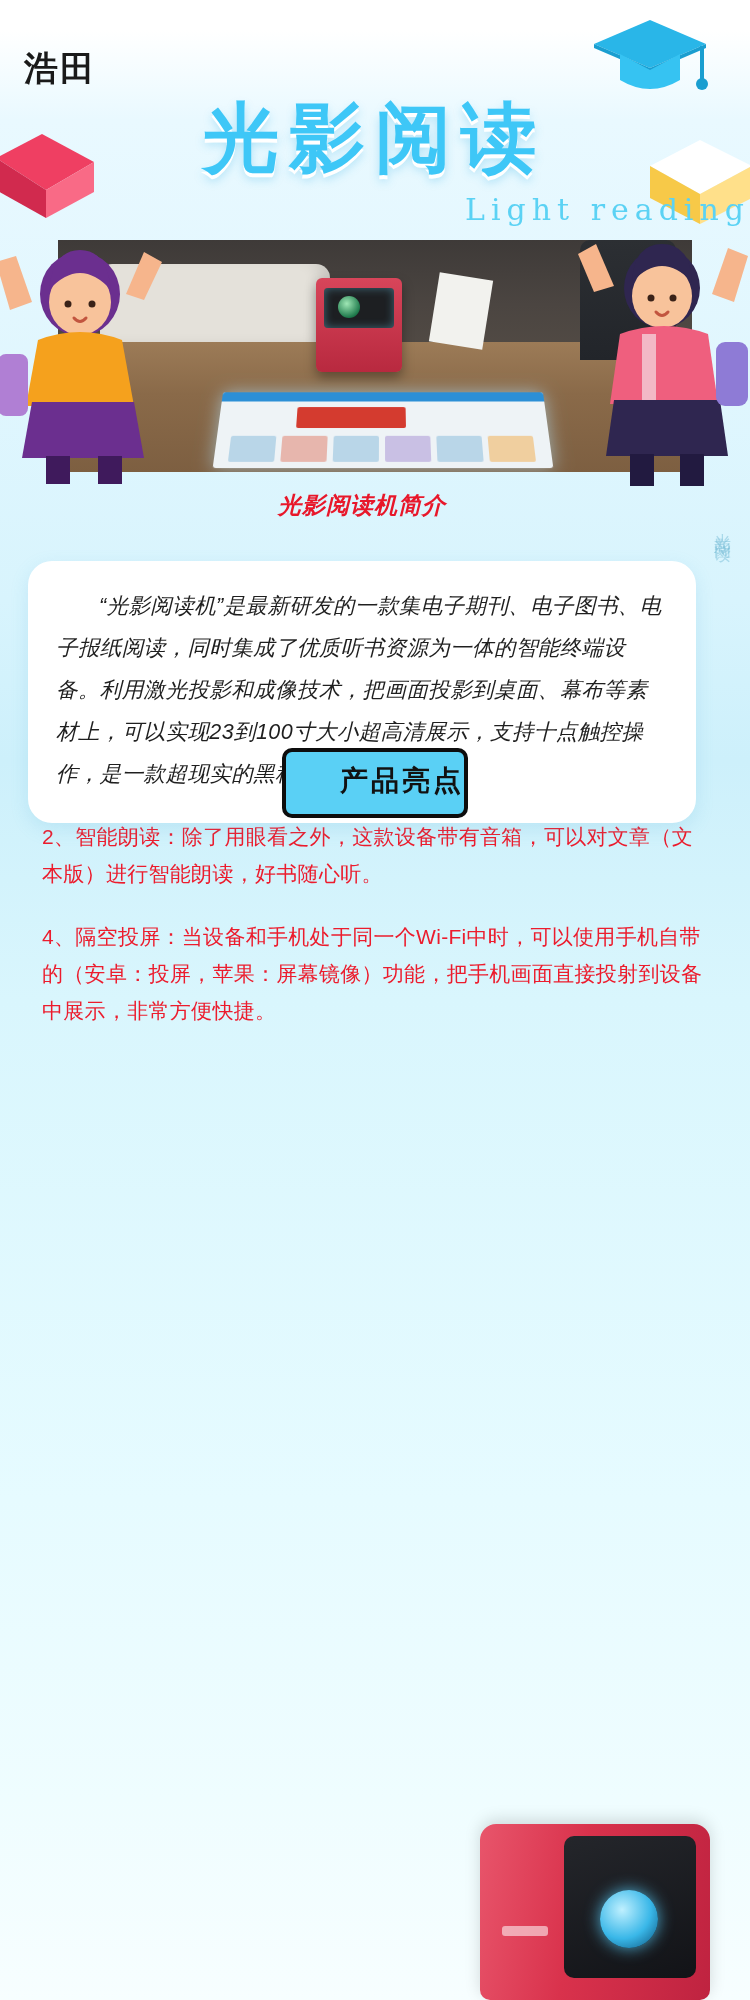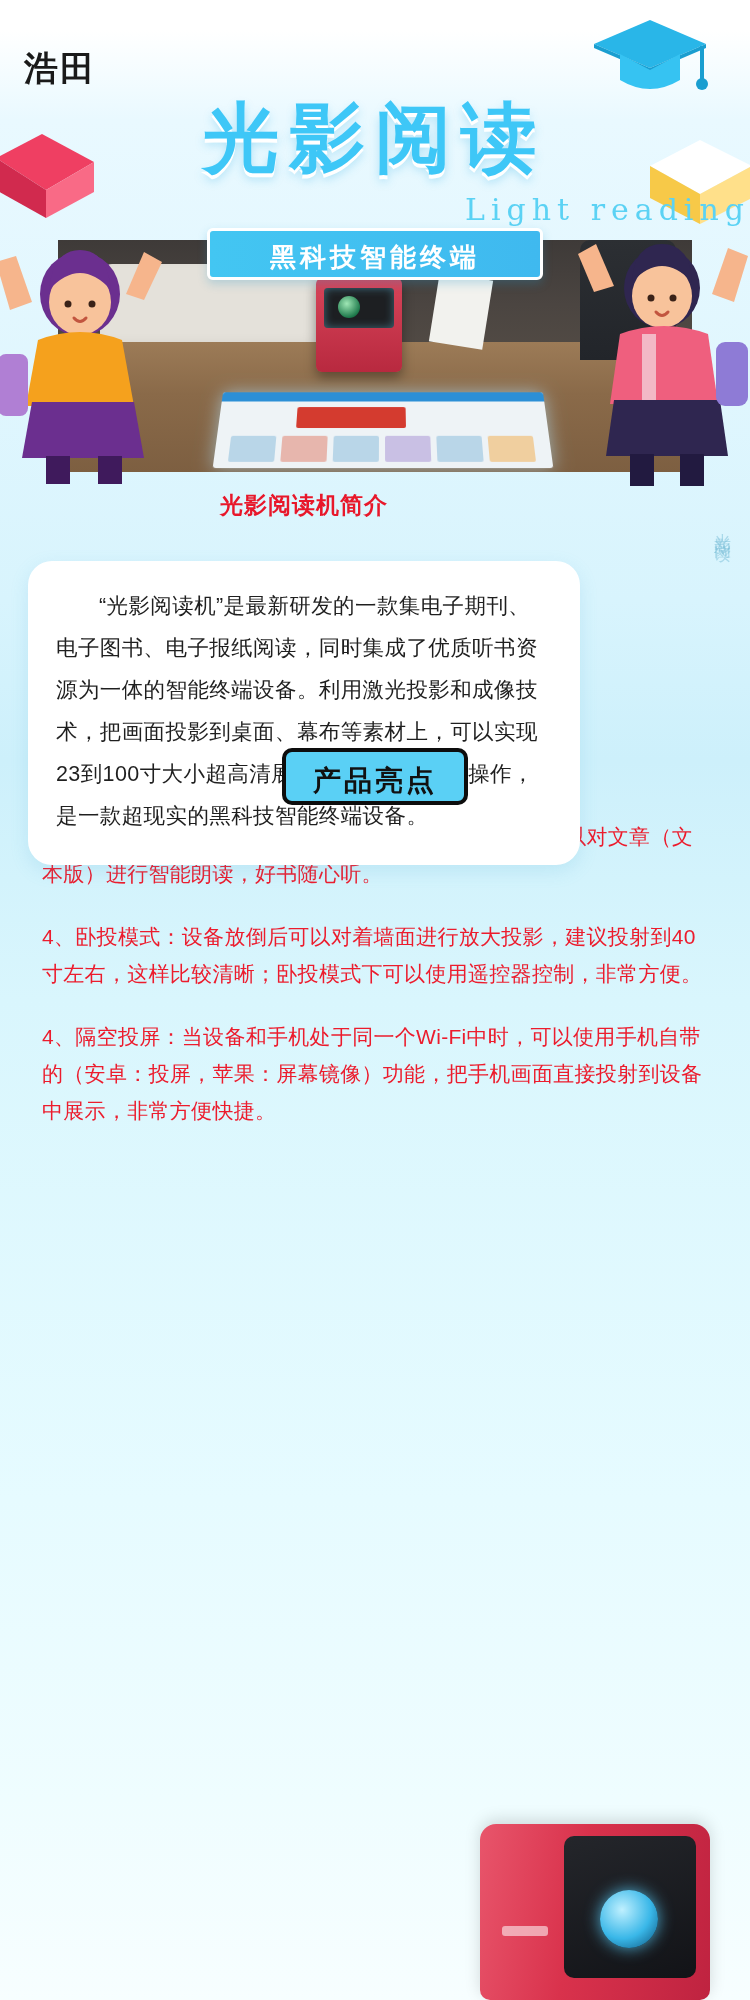--- a/index.html
+++ b/index.html
@@ -171,22 +171,23 @@
   
   .kid { position: absolute; z-index: 20; }
   .kid-left { left: -6px; top: 236px; width: 178px; height: 248px; }
   .kid-right { right: -4px; top: 230px; width: 186px; height: 256px; }
 
   
   .intro-wrap {
     position: absolute;
     top: 490px;
     left: 28px;
-    width: 552px;
+    width: 668px;
     z-index: 25;
+    font-style: italic;
   }
   .intro-title {
     text-align: center;
     font-size: 23px;
     font-weight: bold;
     color: #e8172a;
     margin-bottom: 12px;
     letter-spacing: 1px;
   }
   .intro-card {
@@ -206,23 +207,23 @@
     letter-spacing: 0.4px;
   }
 
   
   .hl-badge {
     position: absolute;
     top: 748px;
     left: 50%;
     transform: translateX(-50%);
     width: 186px;
-    height: 57px;
+    height: 70px;
     line-height: 58px;
-    text-align: center;
+    text-align: right;
     background: #5ad0f5;
     border: 4px solid #0d0d0d;
     border-radius: 10px;
     font-size: 28px;
     font-weight: bold;
     color: #111111;
     letter-spacing: 3px;
     box-sizing: border-box;
     z-index: 26;
   }
@@ -305,21 +306,20 @@
     <polygon points="56,72 56,100 104,74 104,44" fill="#f96a86"></polygon>
   </svg>
   <svg class="deco book-right" viewBox="0 0 110 110">
     <polygon points="4,46 54,20 106,46 54,74" fill="#ffffff"></polygon>
     <polygon points="4,46 4,78 54,104 54,74" fill="#f7c948"></polygon>
     <polygon points="54,74 54,104 106,78 106,46" fill="#ffe08a"></polygon>
   </svg>
 
   <div class="hero-title">光影阅读</div>
   <div class="hero-sub">Light reading</div>
-  <div class="hero-badge">黑科技智能终端</div>
 
   <div class="photo">
     <div class="wall"></div>
     <div class="cushion"></div>
     <div class="desk"></div>
     <div class="person"></div>
     <div class="paper"></div>
     <div class="device">
       <div class="screen"></div>
       <div class="lens"></div>
@@ -377,21 +377,20 @@
     <div class="intro-title">光影阅读机简介</div>
     <div class="intro-card">
       <p>“光影阅读机”是最新研发的一款集电子期刊、电子图书、电子报纸阅读，同时集成了优质听书资源为一体的智能终端设备。利用激光投影和成像技术，把画面投影到桌面、幕布等素材上，可以实现23到100寸大小超高清展示，支持十点触控操作，是一款超现实的黑科技智能终端设备。</p>
     </div>
   </div>
 
   <div class="hl-badge">产品亮点</div>
 
   <div class="hl-list">
     <div class="hl-item">2、智能朗读：除了用眼看之外，这款设备带有音箱，可以对文章（文本版）进行智能朗读，好书随心听。</div>
-    <div class="hl-item">4、卧投模式：设备放倒后可以对着墙面进行放大投影，建议投射到40寸左右，这样比较清晰；卧投模式下可以使用遥控器控制，非常方便。</div>
     <div class="hl-item">4、隔空投屏：当设备和手机处于同一个Wi-Fi中时，可以使用手机自带的（安卓：投屏，苹果：屏幕镜像）功能，把手机画面直接投射到设备中展示，非常方便快捷。</div>
   </div>
 
   <div class="product">
     <div class="body"></div>
     <div class="panel"></div>
     <div class="lens"></div>
     <div class="label"></div>
   </div>
 

